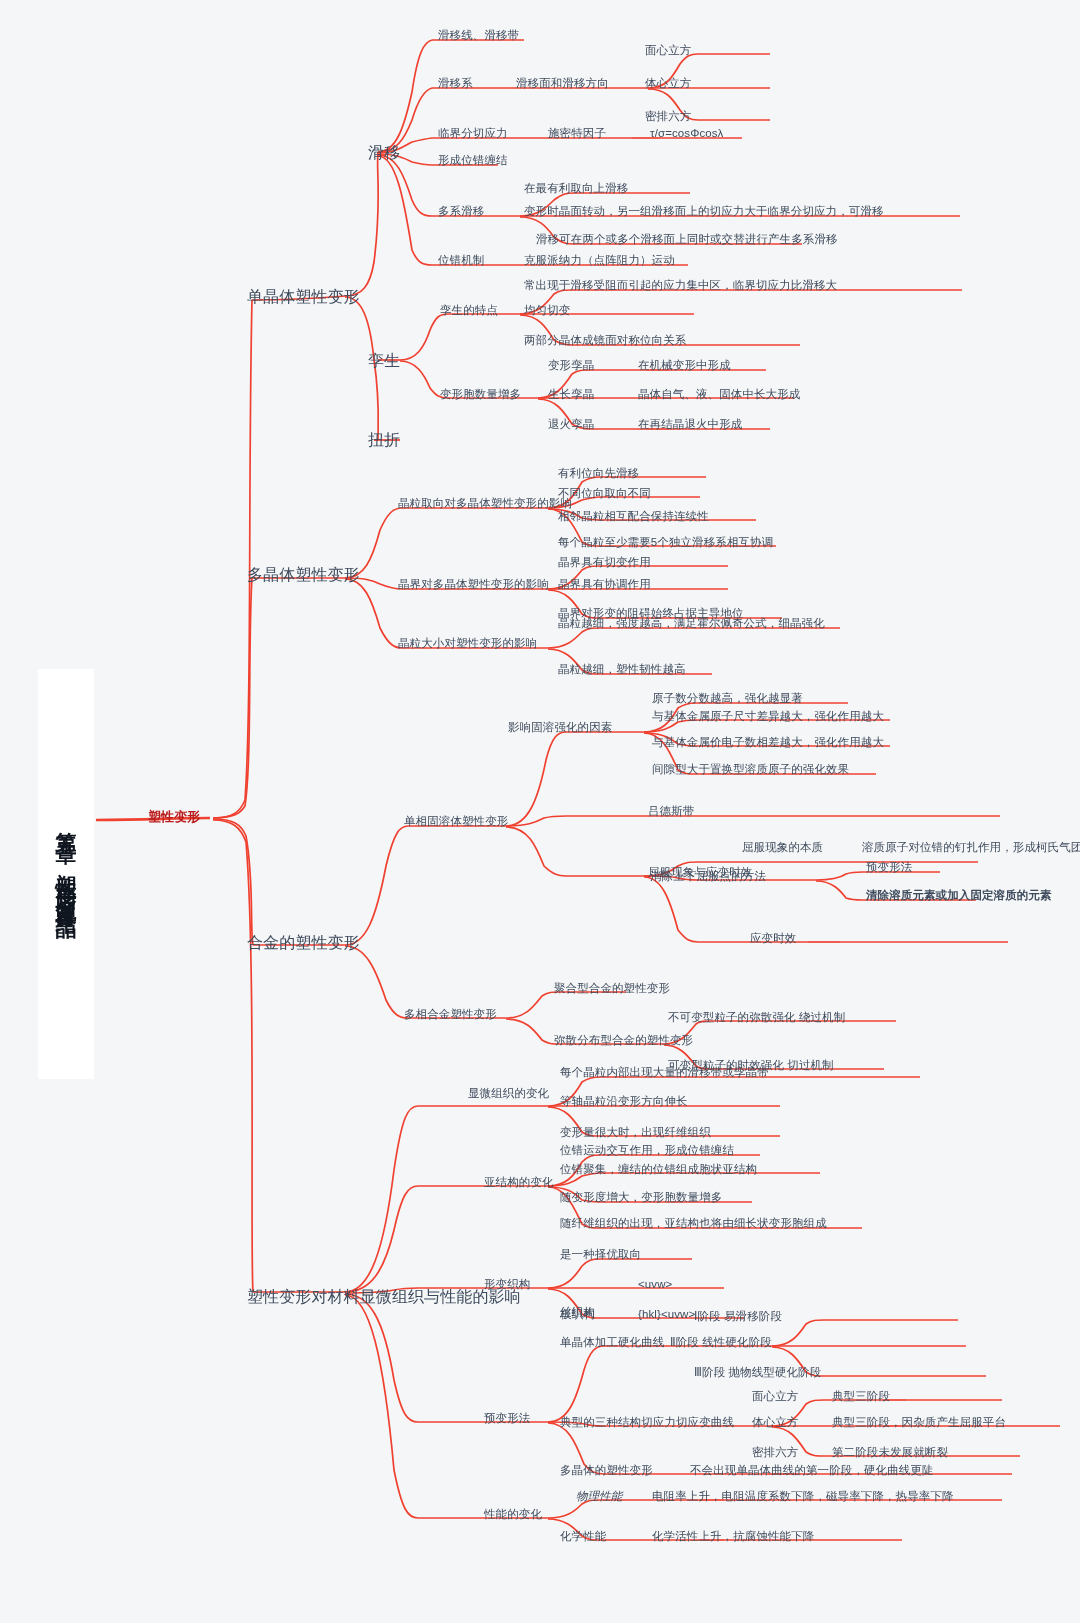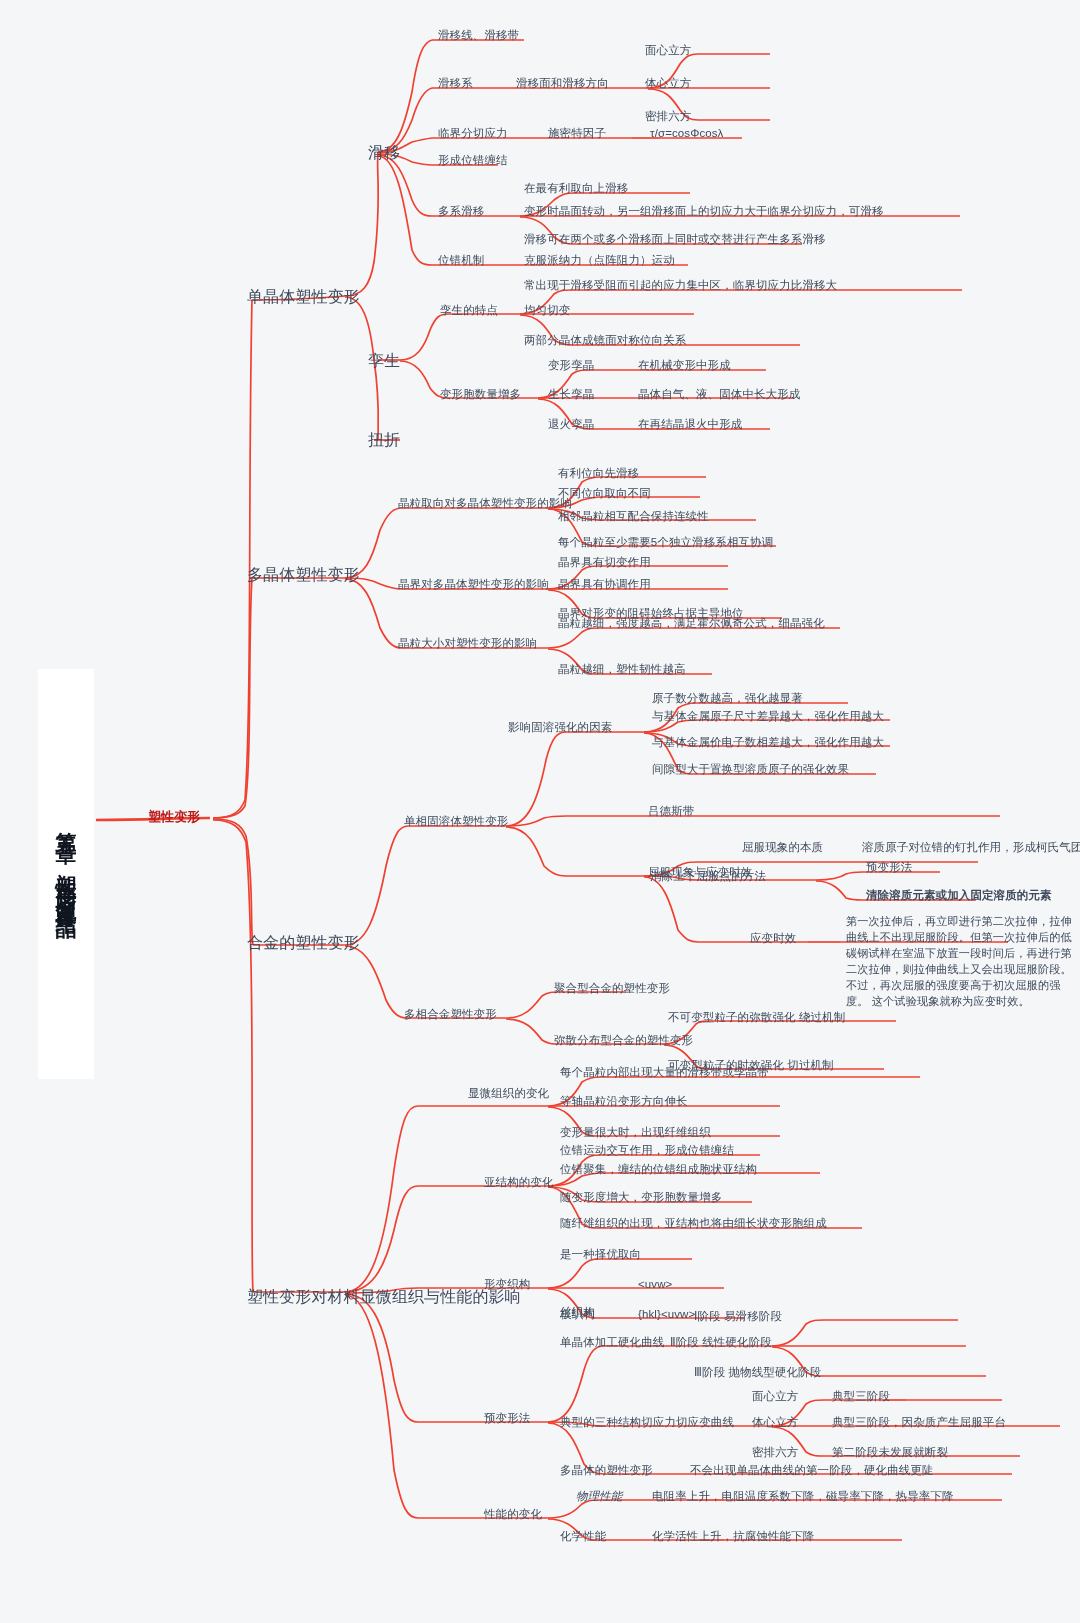--- a/index.html
+++ b/index.html
@@ -317,21 +317,21 @@
 
   <div class="node" style="left:438px;top:127px;">临界分切应力</div>
   <div class="node" style="left:548px;top:127px;">施密特因子</div>
   <div class="node" style="left:650px;top:127px;">τ/σ=cosΦcosλ</div>
 
   <div class="node" style="left:438px;top:154px;">形成位错缠结</div>
 
   <div class="node" style="left:438px;top:205px;">多系滑移</div>
   <div class="node" style="left:524px;top:182px;">在最有利取向上滑移</div>
   <div class="node" style="left:524px;top:205px;">变形时晶面转动，另一组滑移面上的切应力大于临界分切应力，可滑移</div>
-  <div class="node" style="left:524px;top:233px;">滑移可在两个或多个滑移面上同时或交替进行产生多系滑移</div>
+  <div class="node" style="left:536px;top:233px;">滑移可在两个或多个滑移面上同时或交替进行产生多系滑移</div>
 
   <div class="node" style="left:438px;top:254px;">位错机制</div>
   <div class="node" style="left:524px;top:254px;">克服派纳力（点阵阻力）运动</div>
 
   <div class="node l1" style="left:368px;top:352px;">孪生</div>
   <div class="node" style="left:440px;top:304px;">孪生的特点</div>
   <div class="node" style="left:524px;top:279px;">常出现于滑移受阻而引起的应力集中区，临界切应力比滑移大</div>
   <div class="node" style="left:524px;top:304px;">均匀切变</div>
   <div class="node" style="left:524px;top:334px;">两部分晶体成镜面对称位向关系</div>
 
@@ -373,21 +373,20 @@
   <div class="node" style="left:648px;top:805px;">吕德斯带</div>
 
   <div class="node" style="left:648px;top:866px;">屈服现象与应变时效</div>
   <div class="node" style="left:742px;top:841px;">屈服现象的本质</div>
   <div class="node" style="left:862px;top:841px;">溶质原子对位错的钉扎作用，形成柯氏气团</div>
   <div class="node" style="left:650px;top:870px;">消除上下屈服点的方法</div>
   <div class="node" style="left:866px;top:861px;">预变形法</div>
   <div class="node" style="left:866px;top:889px;font-weight:bold;">清除溶质元素或加入固定溶质的元素</div>
 
   <div class="node" style="left:750px;top:932px;">应变时效</div>
-  <div class="node multiline" style="left:846px;top:914px;width:232px;">第一次拉伸后，再立即进行第二次拉伸，拉伸 曲线上不出现屈服阶段。但第一次拉伸后的低 碳钢试样在室温下放置一段时间后，再进行第 二次拉伸，则拉伸曲线上又会出现屈服阶段。 不过，再次屈服的强度要高于初次屈服的强度。 这个试验现象就称为应变时效。</div>
 
   <div class="node" style="left:404px;top:1008px;">多相合金塑性变形</div>
   <div class="node" style="left:554px;top:982px;">聚合型合金的塑性变形</div>
   <div class="node" style="left:554px;top:1034px;">弥散分布型合金的塑性变形</div>
   <div class="node" style="left:668px;top:1011px;">不可变型粒子的弥散强化 绕过机制</div>
   <div class="node" style="left:668px;top:1059px;">可变型粒子的时效强化 切过机制</div>
 
   <div class="node l1" style="left:247px;top:1288px;">塑性变形对材料显微组织与性能的影响</div>
 
   <div class="node" style="left:468px;top:1087px;">显微组织的变化</div>

